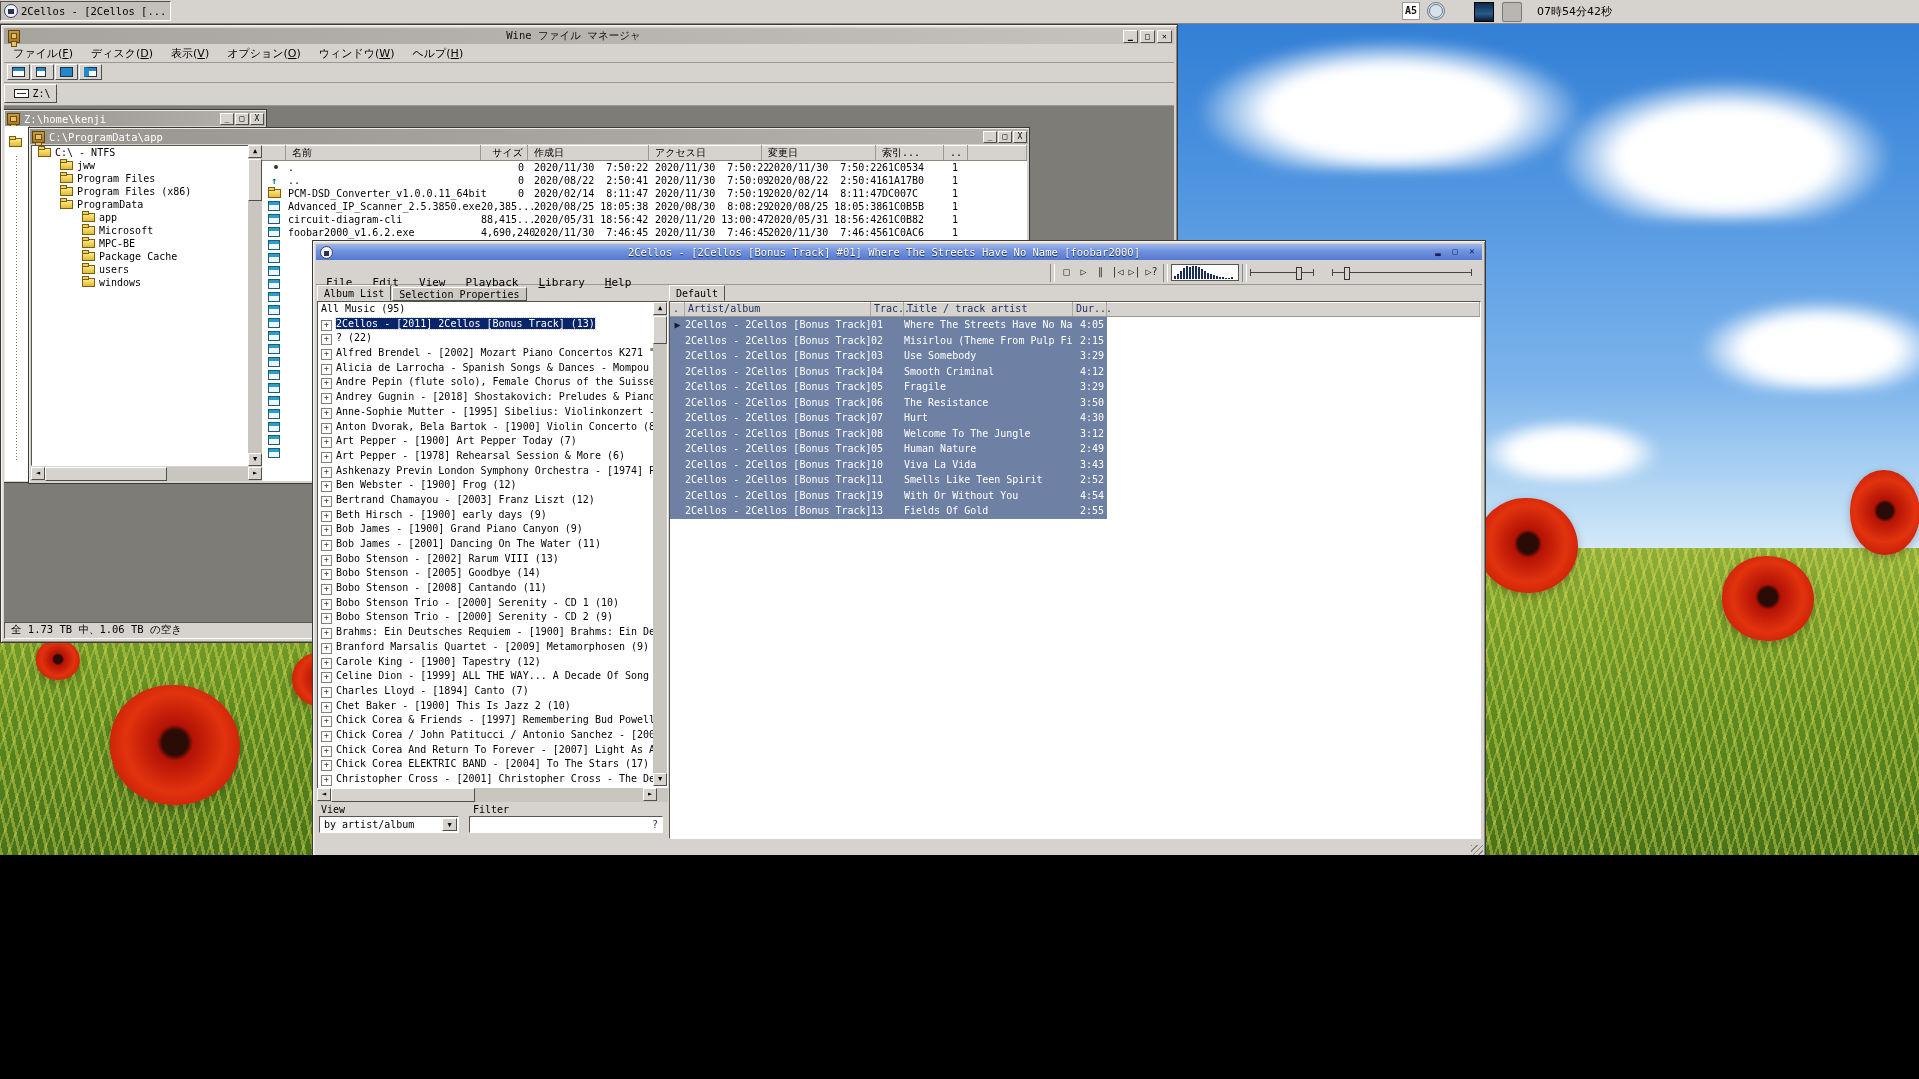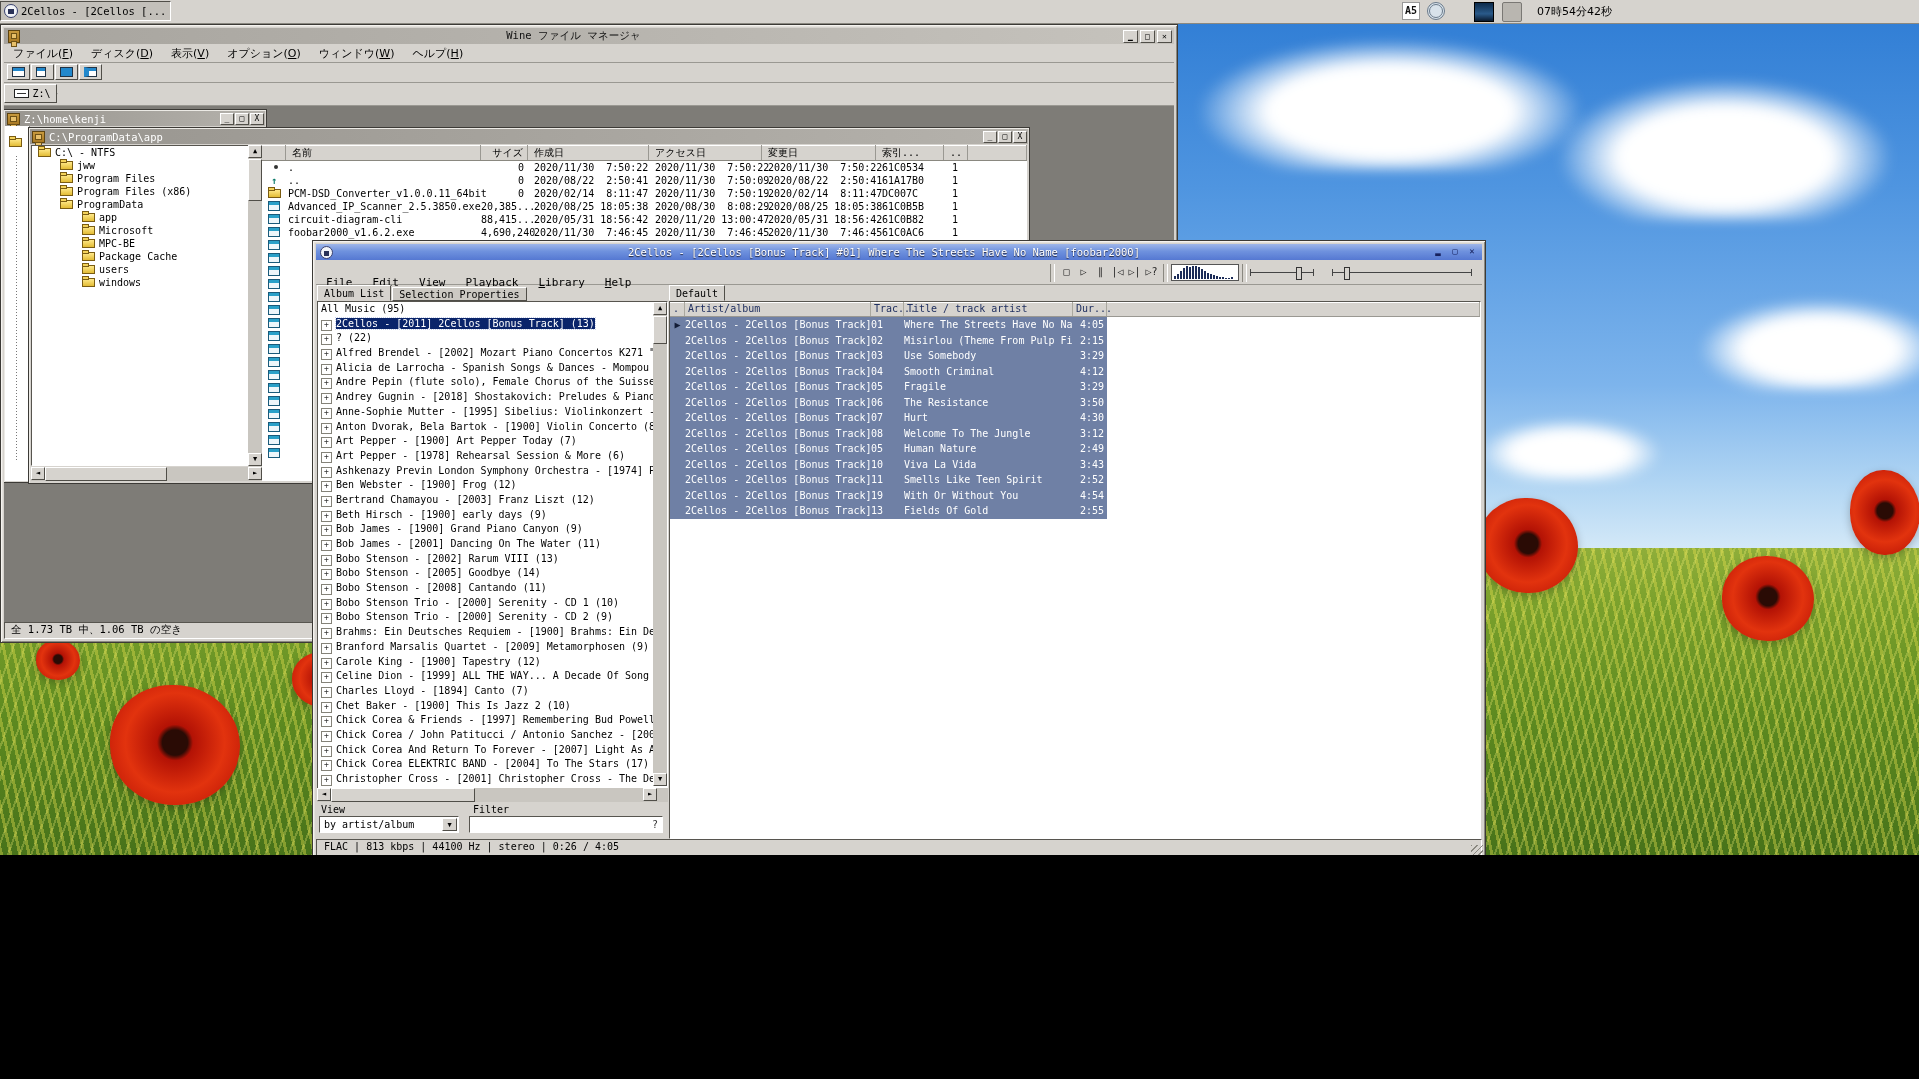--- a/index.html
+++ b/index.html
@@ -768,17 +768,16 @@
             <div>13</div>
             <div>Fields Of Gold</div>
             <div class="pl-dur">2:55</div>
           </div>
               </div>
             </div>
           </div>
       </div>
     </div>
 
-    <div id="fb-status">FLAC | 813 kbps | 44100 Hz | stereo | 0:26 / 4:05</div>
     <div id="fb-grip"></div>
   </div>
 
 </div>
 
 </body></html>

